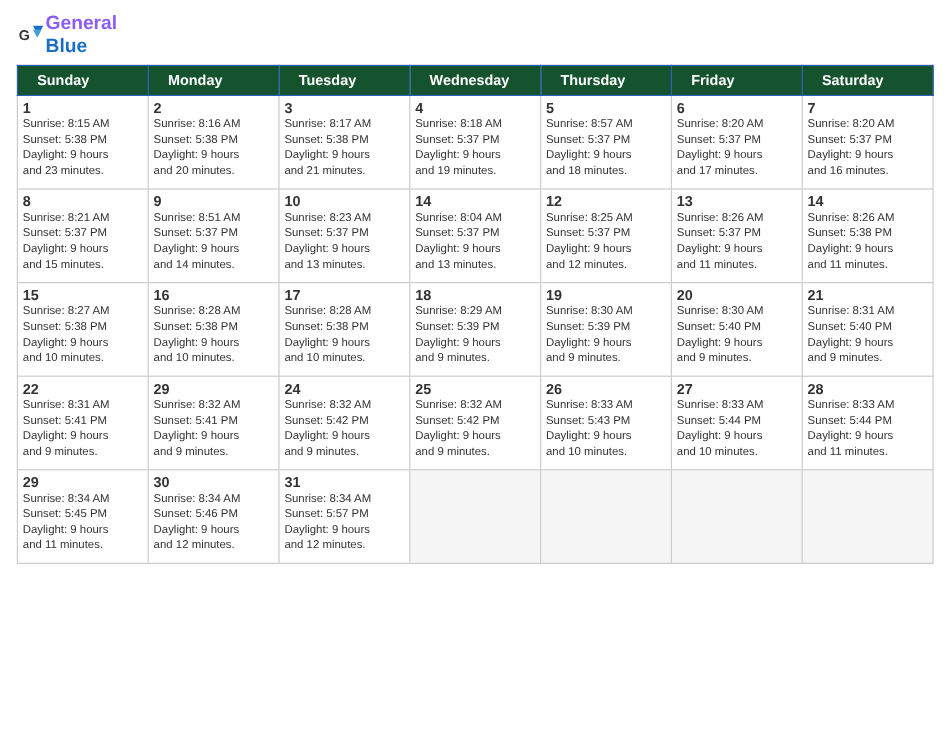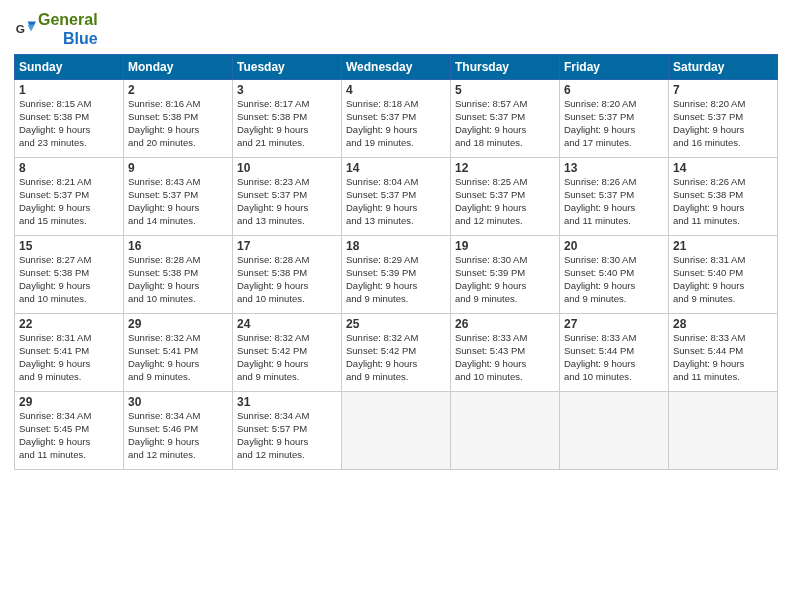--- a/index.html
+++ b/index.html
@@ -21,24 +21,24 @@
       margin-bottom: 6px;
     }
     .logo {
       display: flex;
       align-items: center;
       gap: 2px;
     }
     .logo-text {
       font-size: 16px;
       font-weight: bold;
-      color: #4d7c0f;
+      color: #8b5cf6;
       line-height: 1.2;
     }
-    .logo-blue { color: #1a6fc4; text-align: right; }
+    .logo-blue { color: #1a6fc4; }
     .logo-icon {
       width: 22px;
       height: 22px;
     }
     .title-block {
       text-align: right;
     }
     .month-title {
       font-size: 30px;
       font-weight: bold;
@@ -48,25 +48,25 @@
     .location-title {
       font-size: 15px;
       color: #555;
     }
     table {
       width: 100%;
       border-collapse: collapse;
       table-layout: fixed;
     }
     th {
-      background-color: #0369a1;
+      background-color: #14532d;
       color: #fff;
       font-size: 12px;
       font-weight: bold;
-      padding: 5px 4px;
+      padding: 5px 16px;
       text-align: left;
       border: 1px solid #2962b0;
     }
     td {
       border: 1px solid #ccc;
       vertical-align: top;
       padding: 3px 4px;
       font-size: 9.5px;
       color: #333;
       background: #fff;
@@ -184,21 +184,21 @@
         <tr class="row-shade">
           <td>
             <span class="day-num">8</span>
             <span class="cell-line">Sunrise: 8:21 AM</span>
             <span class="cell-line">Sunset: 5:37 PM</span>
             <span class="cell-line">Daylight: 9 hours</span>
             <span class="cell-line">and 15 minutes.</span>
           </td>
           <td>
             <span class="day-num">9</span>
-            <span class="cell-line">Sunrise: 8:43 AM</span>
+            <span class="cell-line">Sunrise: 8:51 AM</span>
             <span class="cell-line">Sunset: 5:37 PM</span>
             <span class="cell-line">Daylight: 9 hours</span>
             <span class="cell-line">and 14 minutes.</span>
           </td>
           <td>
             <span class="day-num">10</span>
             <span class="cell-line">Sunrise: 8:23 AM</span>
             <span class="cell-line">Sunset: 5:37 PM</span>
             <span class="cell-line">Daylight: 9 hours</span>
             <span class="cell-line">and 13 minutes.</span>

